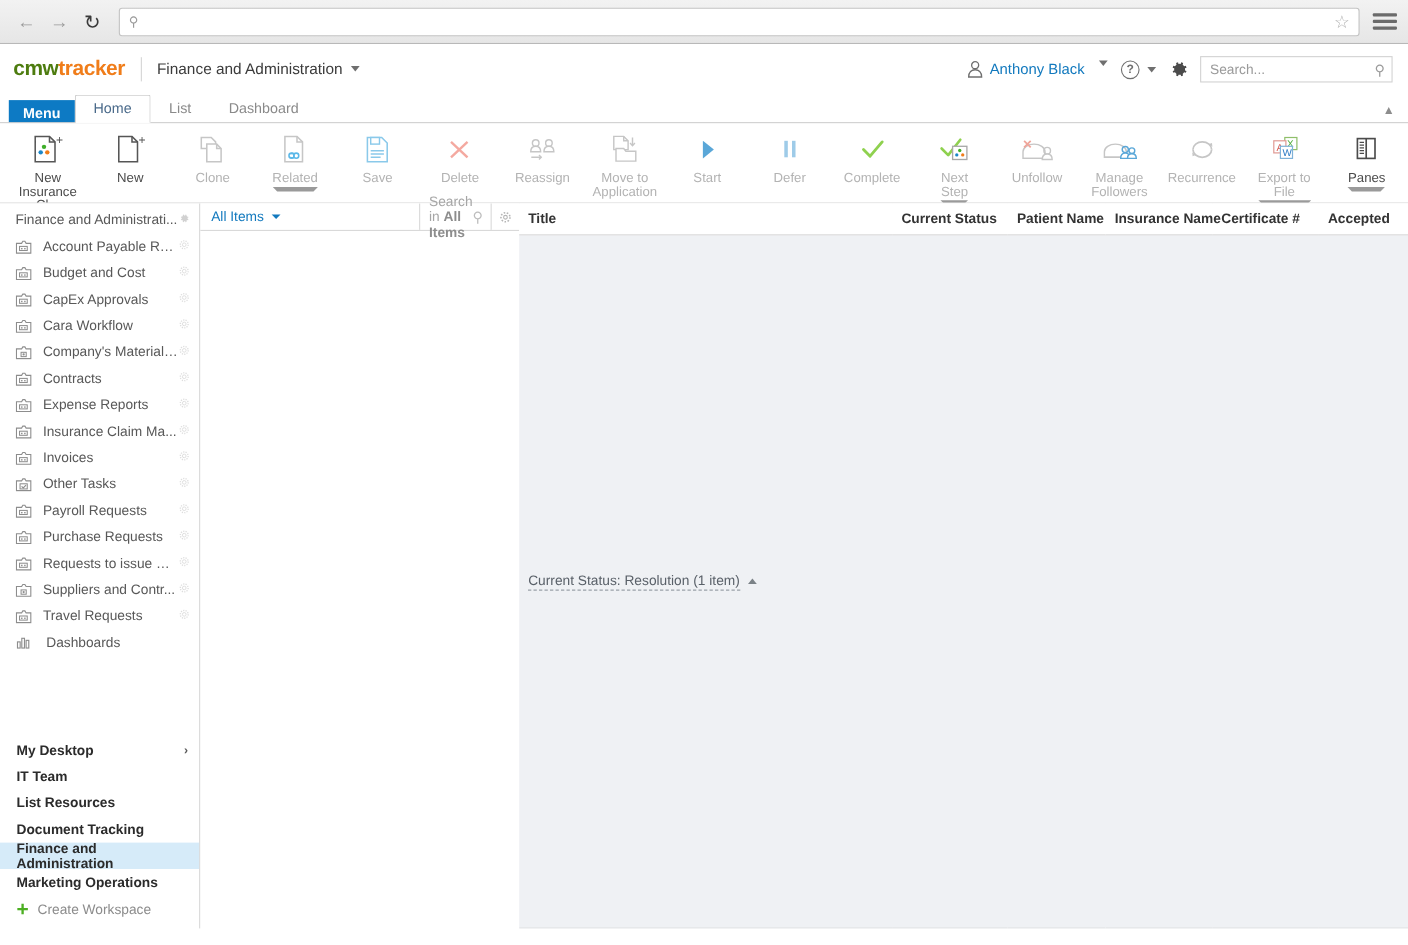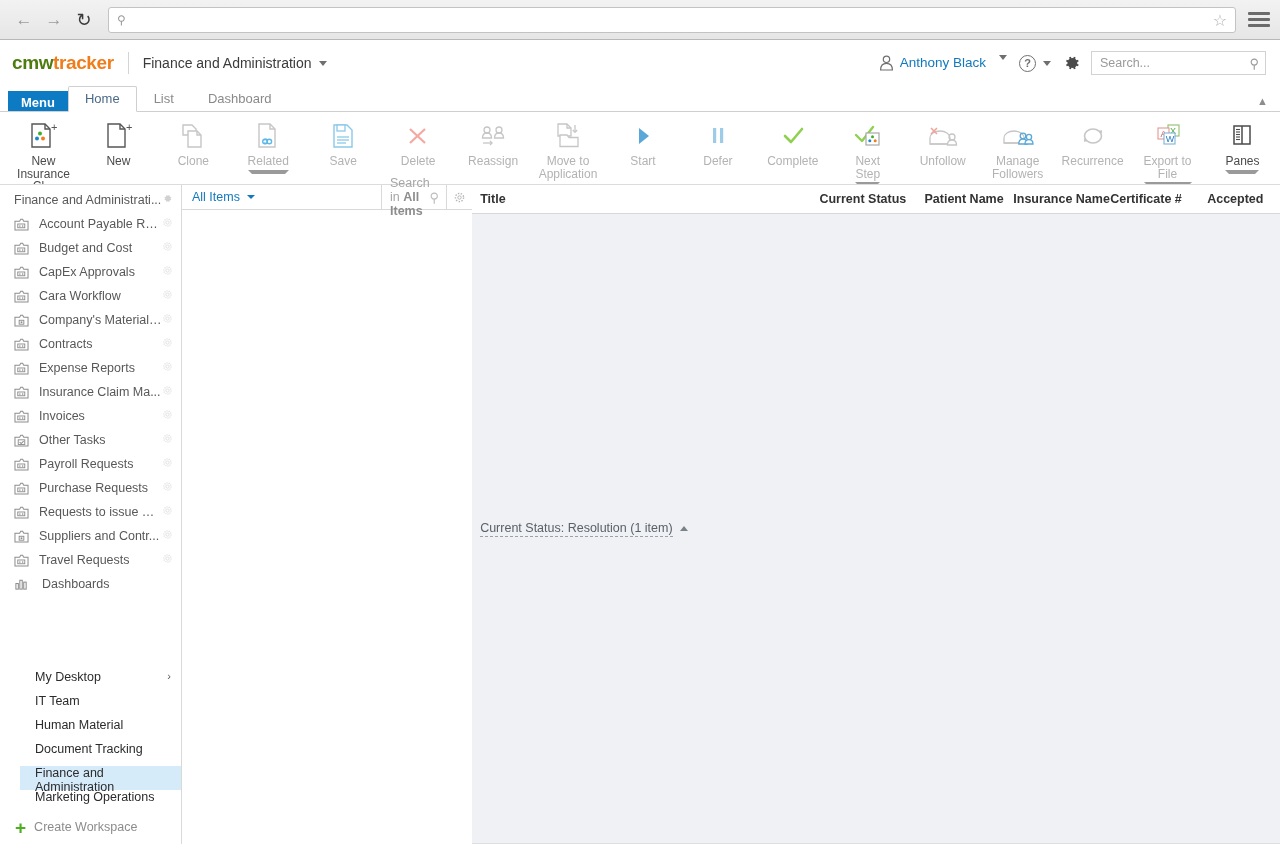--- a/index.html
+++ b/index.html
@@ -196,25 +196,24 @@
   }
   .side-row.head { color: #585858; padding-left: 14px; }
   .side-ico { width: 18px; margin-right: 7px; display:flex; align-items:center; }
   .side-lbl { white-space: nowrap; overflow: hidden; text-overflow: ellipsis; flex: 1; }
   .side-gear { margin-left: auto; opacity: 0.45; }
   .side-spacer { flex: 1; }
 
   .ws-list { padding-bottom: 4px; }
   .ws-row {
     height: 24px;
-    display: flex; 
+    display: flex; align-items: center;
     padding: 0 10px 0 15px;
-    font-size: 12.5px; font-weight: normal;
+    font-size: 12.5px; font-weight: bold;
     color: #2b2b2b;
-    margin-left: 20px;
   }
   .ws-row.sel { background: #d6ebf9; }
   .ws-arrow { margin-left: auto; color: #5a5a5a; font-size: 11px; }
   .ws-create {
     height: 26px; display: flex; align-items: center;
     padding-left: 15px; font-size: 12.5px; color: #8c8c8c;
   }
   .plus-green {
     color: #4caf22; font-size: 19px; font-weight: bold;
     line-height: 1; margin-right: 8px;
@@ -844,21 +843,21 @@
 
     <div class="ws-list">
       <div class="ws-row">
         <span>My Desktop</span>
         <span class="ws-arrow">›</span>
       </div>
       <div class="ws-row">
         <span>IT Team</span>
       </div>
       <div class="ws-row">
-        <span>Human Material</span>
+        <span>List Resources</span>
       </div>
       <div class="ws-row">
         <span>Document Tracking</span>
       </div>
       <div class="ws-row sel">
         <span>Finance and Administration</span>
       </div>
       <div class="ws-row">
         <span>Marketing Operations</span>
       </div>

